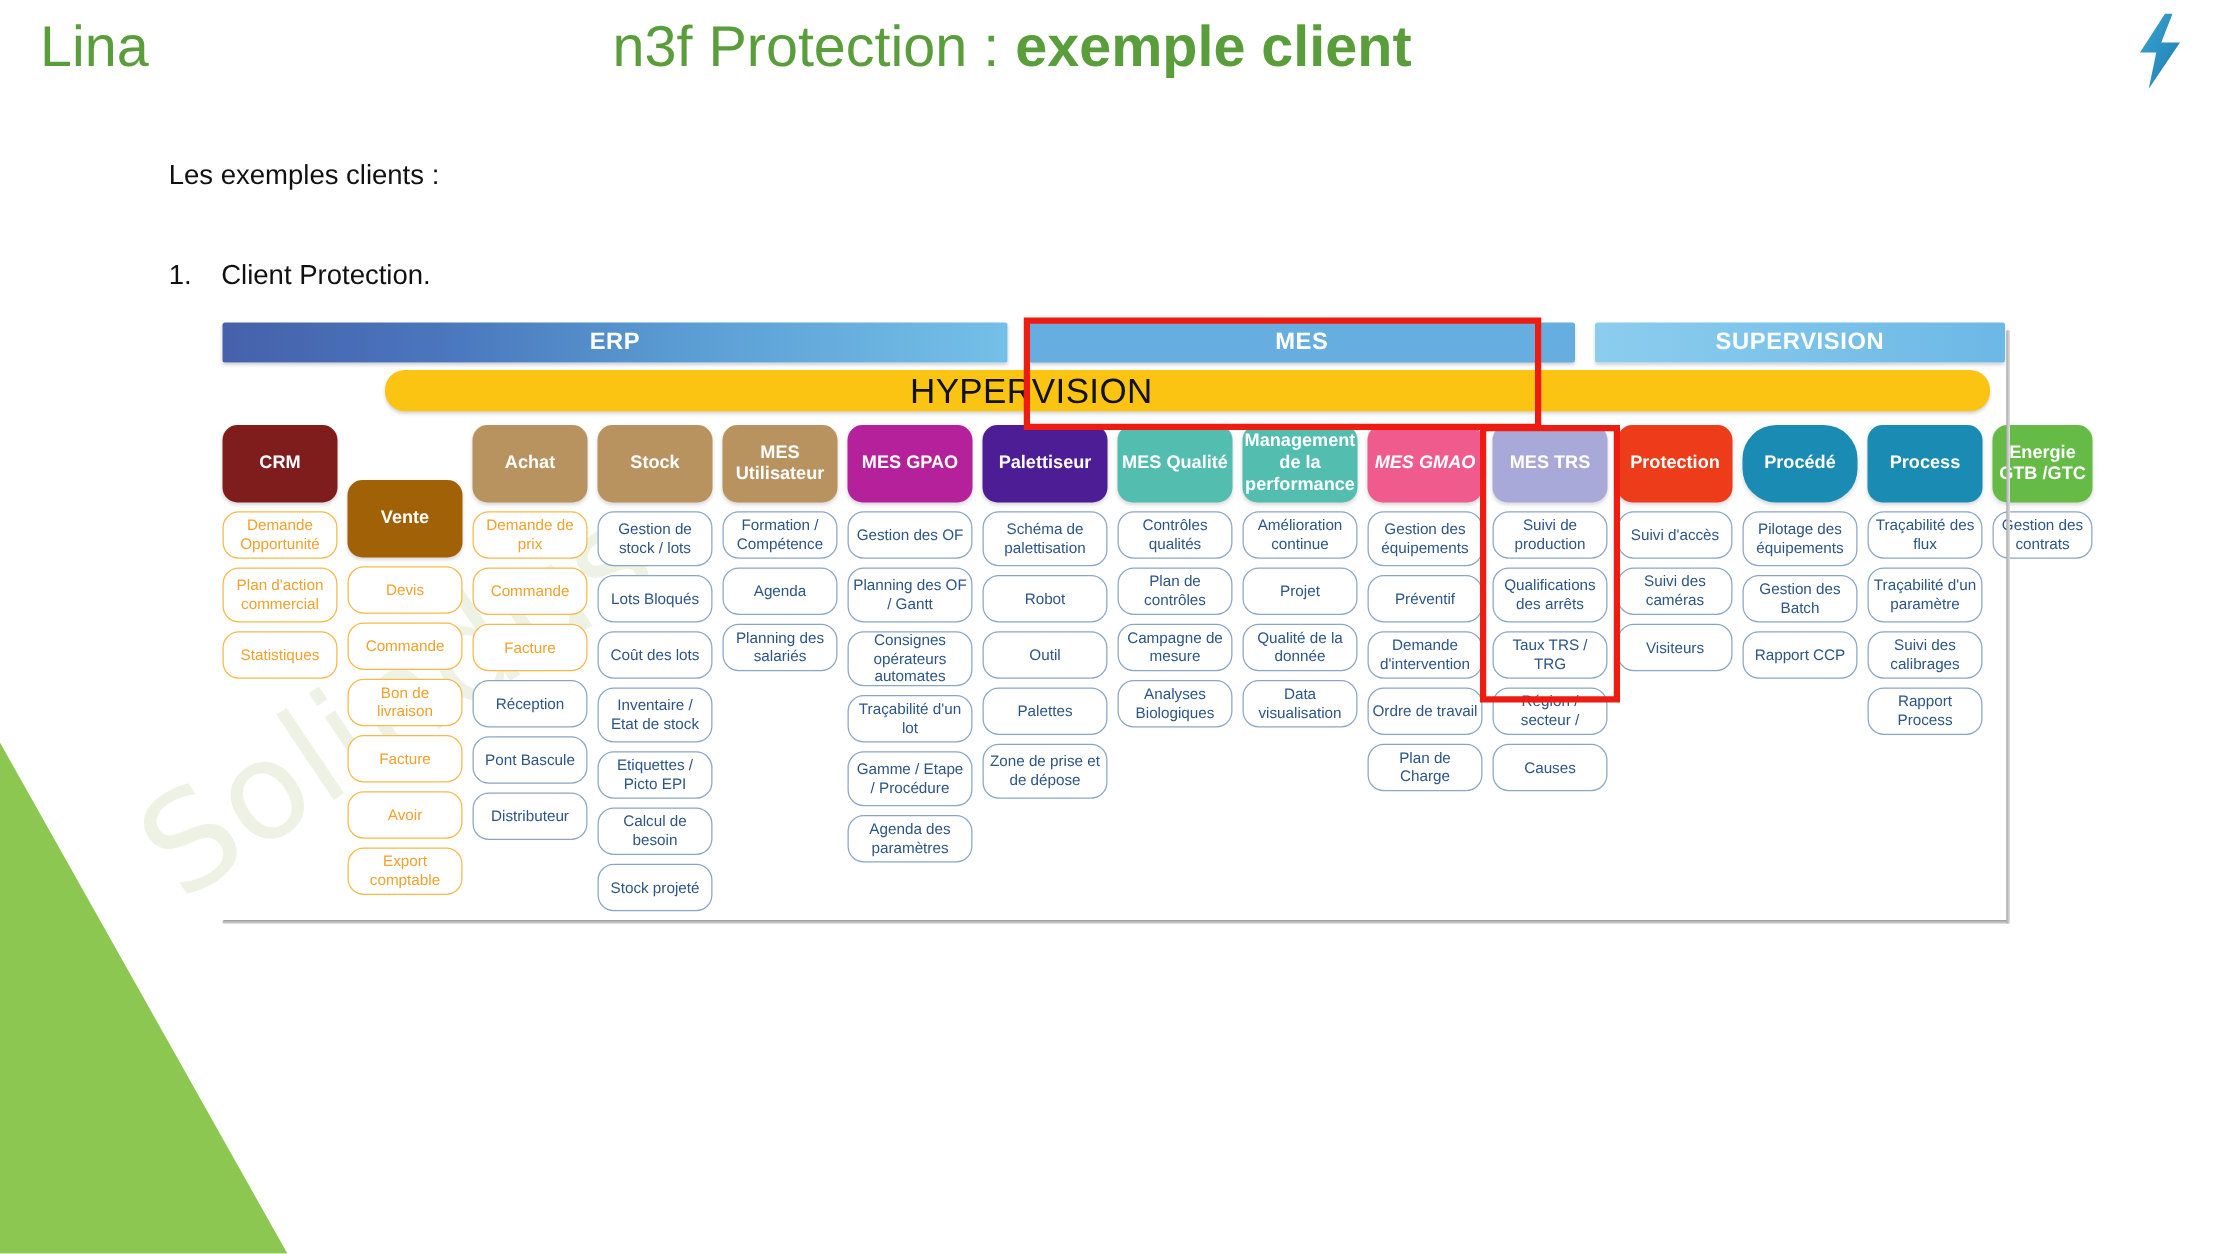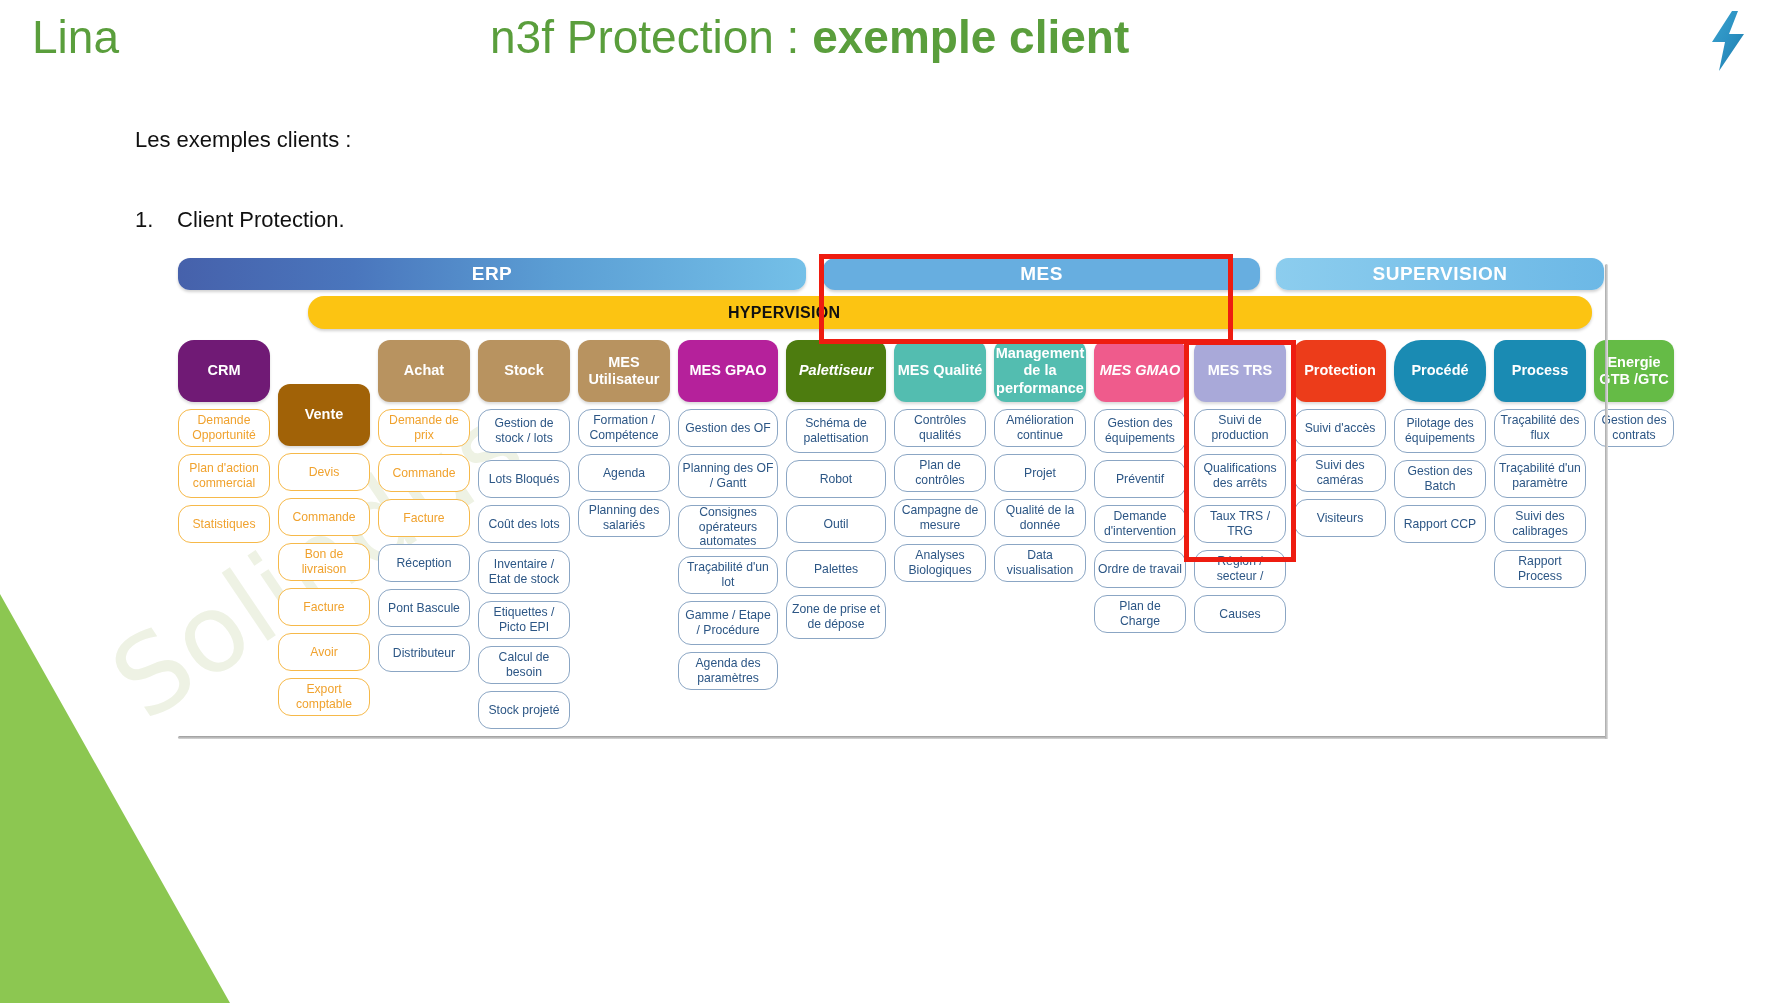--- a/index.html
+++ b/index.html
@@ -63,40 +63,40 @@
     background:linear-gradient(to bottom,#9a9a9a,#d8d8d8);
     border-radius:2px;
   }
   #diagram-right-rule{
     position:absolute;right:0;top:6px;width:3px;height:475px;
     background:linear-gradient(to right,#a8a8a8,#e2e2e2);
     border-radius:2px;
   }
 
   .band{
-    position:absolute;height:32px;border-radius:12px;
+    position:absolute;height:32px;border-radius:2px;
     color:#fff;font-weight:bold;font-size:19px;
     display:flex;align-items:center;justify-content:center;
     letter-spacing:.5px;
     box-shadow:0 2px 3px rgba(0,0,0,.18);
   }
   #band-erp{left:0px;top:0px;width:628px;
     background:linear-gradient(to right,#4661ab 0%,#4a76bd 28%,#5b9ed4 60%,#74c0e8 100%);}
   #band-mes{left:645px;top:0px;width:437px;background:#67aee0;}
   #band-supervision{left:1098px;top:0px;width:328px;
     background:linear-gradient(to right,#8ccdee 0%,#6cb8e6 100%);}
 
   #band-hyper{
     position:absolute;left:130px;top:38px;width:1284px;height:33px;
     border-radius:16px;background:#fcc412;
     display:flex;align-items:center;
     box-shadow:0 2px 3px rgba(0,0,0,.18);
   }
   #band-hyper span{
-    margin-left:420px;color:#111;font-weight:bold;font-size:16px;letter-spacing:.3px;
+    margin-left:420px;color:#111;font-weight:normal;font-size:28px;letter-spacing:.3px;
   }
 
   
   .redbox{
     position:absolute;border:5px solid #ee1c10;background:transparent;
     z-index:9;pointer-events:none;
   }
   #redbox-top{left:641px;top:-4px;width:404px;height:80px;}
   #redbox-protection{left:1006px;top:82px;width:102px;height:212px;}
 
@@ -150,21 +150,21 @@
   <div class="band" id="band-erp">ERP</div>
   <div class="band" id="band-mes">MES</div>
   <div class="band" id="band-supervision">SUPERVISION</div>
 
   <div id="band-hyper">
     <span>HYPERVISION</span>
   </div>
 
   <div id="columns-host">
       <div class="col" style="left: 0px; width: 92px;">
-        <div class="colhead" style="background: #701a75; border-radius: 16px;">CRM</div>
+        <div class="colhead" style="background: #7f1d1d;">CRM</div>
         <div class="cell orange">Demande Opportunité</div>
         <div class="cell orange tall">Plan d'action commercial</div>
         <div class="cell orange">Statistiques</div>
       </div>
       <div class="col" style="left: 100px; width: 92px;">
         <div class="colhead" style="background: #a16207; margin-top: 44px;">Vente</div>
         <div class="cell orange">Devis</div>
         <div class="cell orange">Commande</div>
         <div class="cell orange">Bon de livraison</div>
         <div class="cell orange">Facture</div>
@@ -199,21 +199,21 @@
       <div class="col" style="left: 500px; width: 100px;">
         <div class="colhead" style="background: rgb(181, 33, 155);">MES GPAO</div>
         <div class="cell">Gestion des OF</div>
         <div class="cell tall">Planning des OF / Gantt</div>
         <div class="cell tall">Consignes opérateurs automates</div>
         <div class="cell">Traçabilité d'un lot</div>
         <div class="cell tall">Gamme  / Etape / Procédure</div>
         <div class="cell">Agenda des paramètres</div>
       </div>
       <div class="col" style="left: 608px; width: 100px;">
-        <div class="colhead" style="background: #4d7c0f; font-style: italic;">Palettiseur</div>
+        <div class="colhead" style="background: #4c1d95;">Palettiseur</div>
         <div class="cell tall">Schéma de palettisation</div>
         <div class="cell">Robot</div>
         <div class="cell">Outil</div>
         <div class="cell">Palettes</div>
         <div class="cell tall">Zone de prise et de dépose</div>
       </div>
       <div class="col" style="left: 716px; width: 92px;">
         <div class="colhead" style="background: rgb(83, 189, 176);">MES Qualité</div>
         <div class="cell">Contrôles qualités</div>
         <div class="cell">Plan de contrôles</div>

